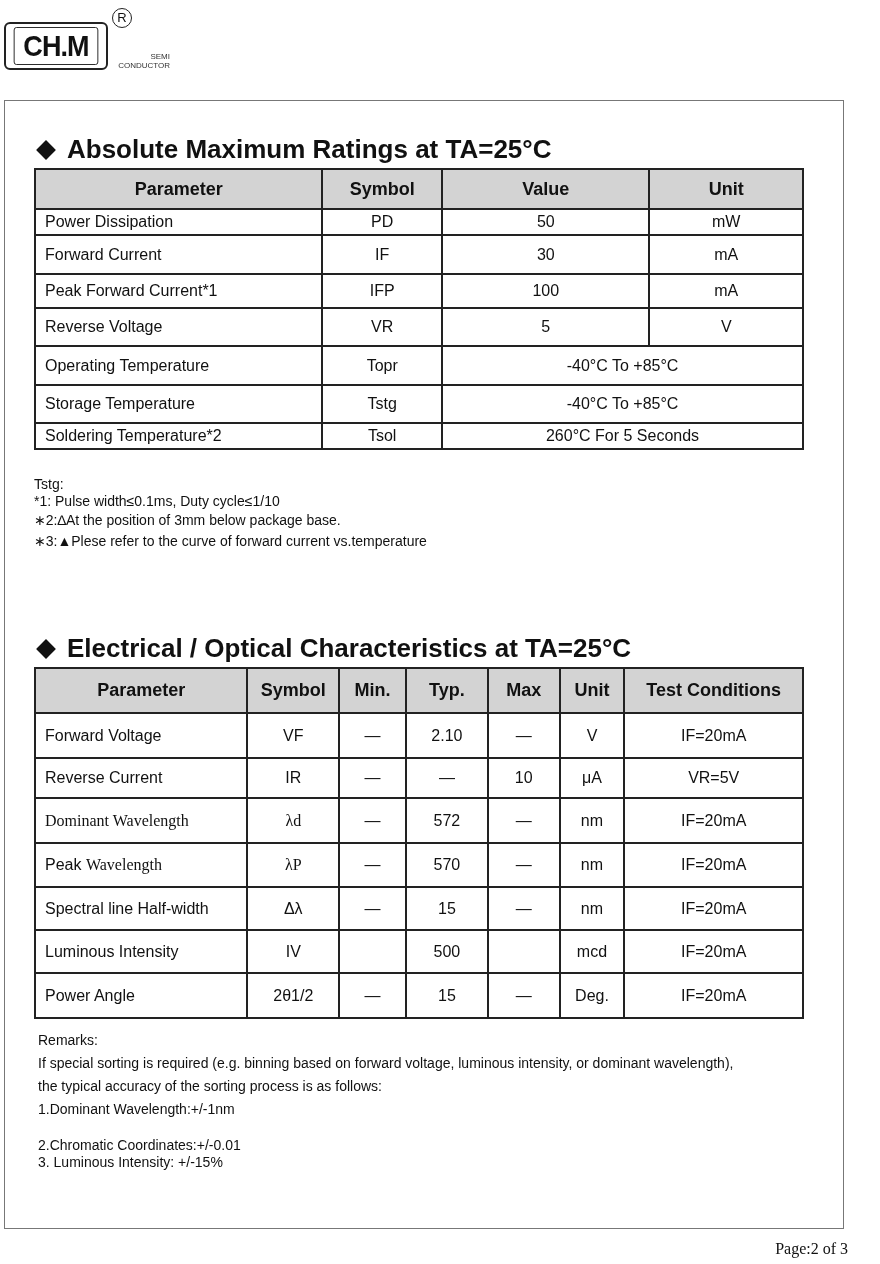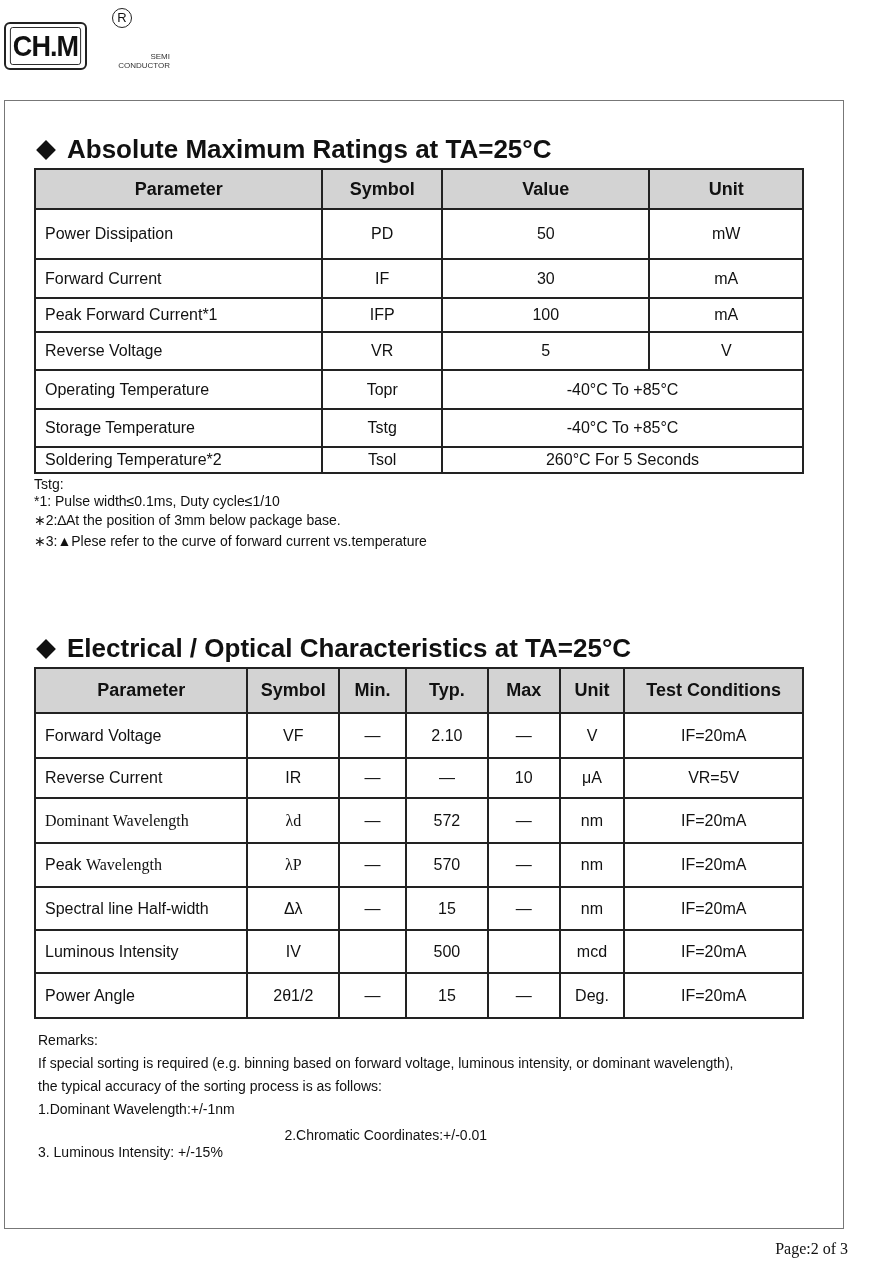--- a/index.html
+++ b/index.html
@@ -1,20 +1,20 @@
 <!DOCTYPE html>
 <html><head>
 <meta charset="utf-8">
 <style>
   html, body { margin:0; padding:0; background:#ffffff; }
   body { width:880px; height:1264px; position:relative; overflow:hidden;
          font-family:"Liberation Sans", sans-serif; color:#111; }
 
   
-  .logo { position:absolute; left:4px; top:22px; width:83px; height:48px;
+  .logo { position:absolute; left:4px; top:22px; width:104px; height:48px;
           border:2px solid #222; border-radius:6px; box-sizing:border-box;
           display:flex; align-items:center; justify-content:center; }
   .logo-inner { width:92px; height:36px; border:1.5px solid #222; border-radius:3px;
                 display:flex; align-items:center; justify-content:center;
                 font-family:"Liberation Sans", sans-serif; font-weight:bold; font-size:30px;
                 letter-spacing:-1px; color:#111; transform:scaleX(0.9); }
   .reg { position:absolute; left:112px; top:8px; width:18px; height:18px; border:1.5px solid #222;
          border-radius:50%; font-size:13px; line-height:18px; text-align:center; }
   .semi { position:absolute; left:116px; top:52px; font-size:8px; line-height:9px;
           color:#333; text-align:right; width:54px; }
@@ -73,21 +73,21 @@
       <col style="width:208px">
       <col style="width:154px">
   </colgroup>
   <tbody>
       <tr style="height:40px;">
     <th>Parameter</th>
     <th>Symbol</th>
     <th>Value</th>
     <th>Unit</th>
   </tr>
-  <tr style="height:50px;">
+  <tr style="height:26px;">
     <td class="param">Power Dissipation</td>
     <td>PD</td>
     <td>50</td>
     <td>mW</td>
   </tr>
   <tr style="height:39px;border-radius:10px;">
     <td class="param">Forward Current</td>
     <td>IF</td>
     <td>30</td>
     <td>mA</td>
@@ -218,17 +218,17 @@
     <td>IF=20mA</td>
   </tr>
 </tbody>
   </table>
 
 <div class="remarks">
   <div>Remarks:</div>
   <div>If special sorting is required (e.g. binning based on forward voltage, luminous intensity, or dominant wavelength),</div>
   <div>the typical accuracy of the sorting process is as follows:</div>
   <div>1.Dominant Wavelength:+/-1nm</div>
-  <div class="tight" style="margin-top:6px;text-align:center;">2.Chromatic Coordinates:+/-0.01</div>
+  <div class="tight" style="margin-top:16px;">2.Chromatic Coordinates:+/-0.01</div>
   <div class="tight">3. Luminous Intensity: +/-15%</div>
 </div>
 
 <div class="page-num">Page:2 of 3</div>
 
 </body></html>

